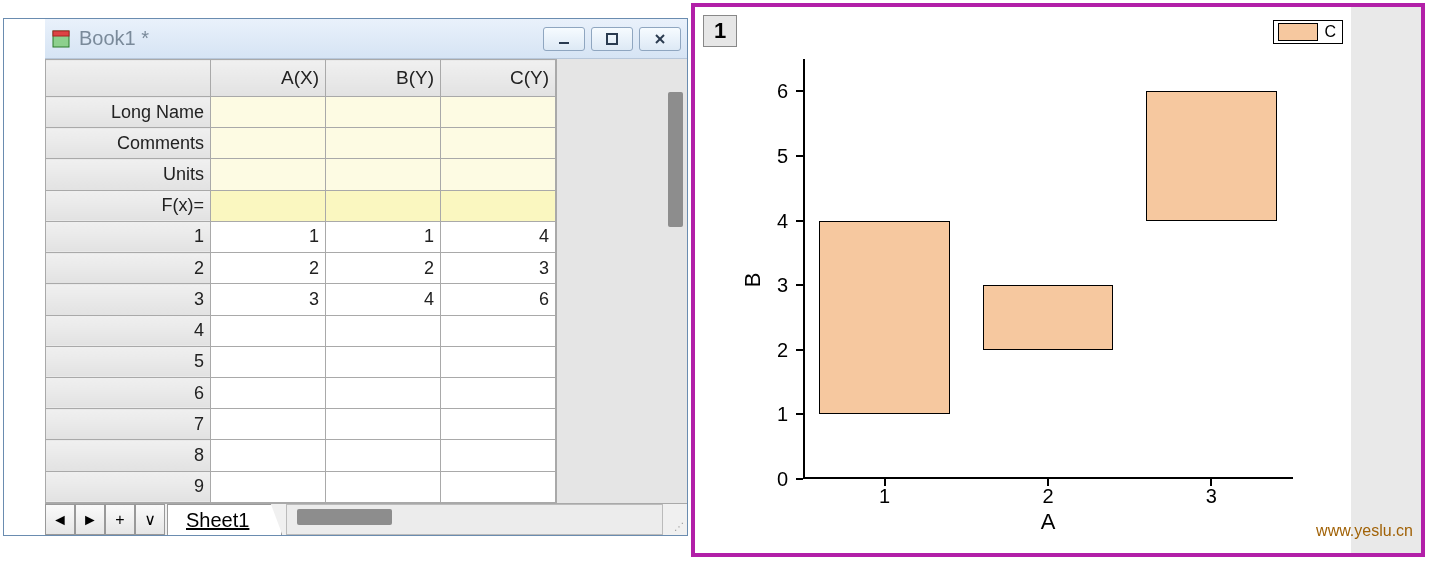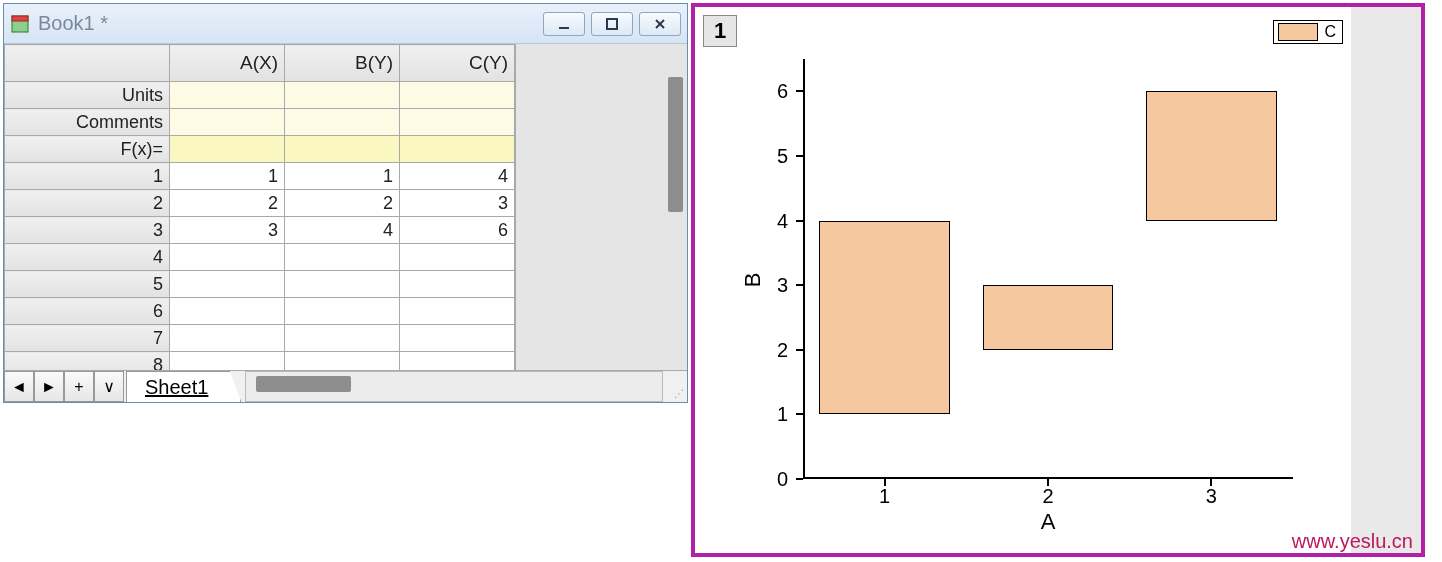--- a/index.html
+++ b/index.html
@@ -53,22 +53,23 @@
   .win-btn.close-red {
     background: linear-gradient(#ef4a40, #ce281e);
     border-color: #8a1c15;
     width: 60px;
   }
   .win-btn.close-red svg { stroke: #fff; }
 
   
   #book-window {
     width: 685px;
-    height: 400px;
-    margin: 3px 3px 3px 3px;
+    height: 518px;
+    margin: 18px 3px 3px 3px;
+    padding-left: 41px;
   }
   .sheet-area {
     flex: 1;
     display: flex;
     overflow: hidden;
     background: #fff;
     position: relative;
   }
   table.sheet {
     border-collapse: collapse;
@@ -225,23 +226,23 @@
   }
   .legend .swatch { width: 40px; height: 18px; background:#f6c89f; border:1px solid #000;}
   .graph-right-gutter {
     position: absolute; top: 0; right: 0;
     bottom: 0;
     width: 70px;
     background: #e9e9e9;
   }
   .watermark {
     position: absolute;
-    right: 8px; bottom: 0;
-    font-size: 20px;
-    color: #be185d;
+    right: 8px; bottom: 13px;
+    font-size: 16px;
+    color: #a16207;
   }
 </style>
 </head>
 <body>
 
 <div class="window" id="book-window">
   <div class="titlebar">
     <span class="icon">
       <svg width="18" height="18">
           <rect x="1" y="1" width="16" height="16" fill="#8dd08d" stroke="#2a7a2a"></rect>
@@ -274,27 +275,33 @@
       <thead>
         <tr>
           <th class="rowhead colhead"></th>
           <th class="colhead">A(X)</th>
           <th class="colhead">B(Y)</th>
           <th class="colhead">C(Y)</th>
         </tr>
       </thead>
       <tbody id="sheet-body">
           <tr>
+            <th class="rowhead">Long Name</th>
+            <td class="meta"></td>
+            <td class="meta"></td>
+            <td class="meta"></td>
+          </tr>
+          <tr>
+            <th class="rowhead">Comments</th>
+            <td class="meta"></td>
+            <td class="meta"></td>
+            <td class="meta"></td>
+          </tr>
+          <tr>
             <th class="rowhead">Units</th>
-            <td class="meta"></td>
-            <td class="meta"></td>
-            <td class="meta"></td>
-          </tr>
-          <tr>
-            <th class="rowhead">Comments</th>
             <td class="meta"></td>
             <td class="meta"></td>
             <td class="meta"></td>
           </tr>
           <tr>
             <th class="rowhead">F(x)=</th>
             <td class="fx"></td>
             <td class="fx"></td>
             <td class="fx"></td>
           </tr>

